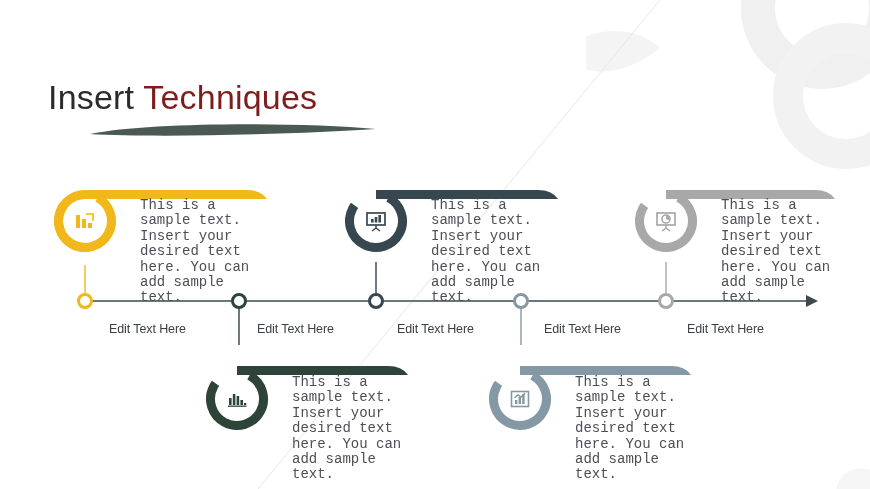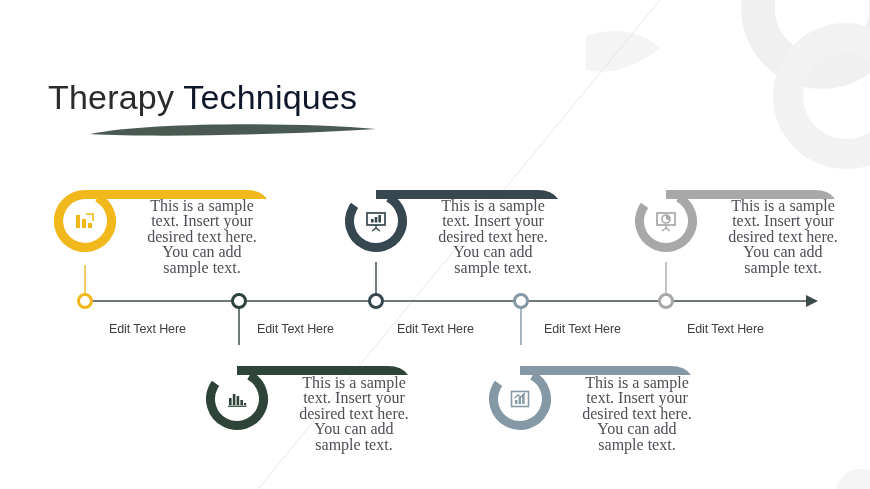--- a/index.html
+++ b/index.html
@@ -12,29 +12,29 @@
   #stage{position:absolute;inset:0;width:870px;height:489px;overflow:hidden;}
 
   
   .bg-layer{position:absolute;inset:0;pointer-events:none;}
 
   
   .title-wrap{position:absolute;left:48px;top:78px;}
   .title-line{font-size:34px;font-weight:400;letter-spacing:.2px;white-space:nowrap;
               font-family:"Liberation Sans", sans-serif;}
   .t-dark{color:#2b2b2b;}
-  .t-gold{color:#0f172a;}
+  .t-gold{color:#7f1d1d;}
   .title-swoosh{position:absolute;left:40px;top:42px;}
 
   
   .item{position:absolute;}
   .item .ring{position:absolute;left:0;top:0;}
   .item .icon{position:absolute;display:flex;align-items:center;justify-content:center;}
-  .item .body{position:absolute;font-size:16px;line-height:15.4px;color:#4c5055;
-              width:124px;font-family:Liberation Serif, serif;text-align:center;}
+  .item .body{position:absolute;font-size:14px;line-height:15.4px;color:#4c5055;
+              width:124px;font-family:Liberation Mono, monospace;}
 
   
   .axis-layer{position:absolute;left:0;top:0;}
   .tl-label{position:absolute;font-size:12.5px;font-weight:normal;color:#3c4043;
             white-space:nowrap;letter-spacing:-0.1px;
             font-family:"Liberation Sans", sans-serif;}
 </style>
 </head>
 <body>
 
@@ -55,21 +55,21 @@
       <path d="M586,36 q44,-14 74,12 q-38,30 -74,22 z" fill="#f4f4f4"></path>
 
       <line x1="660" y1="0" x2="258" y2="489" stroke="#e6e6e6" stroke-width="1"></line>
 
       <path d="M870,470 q-26,-6 -34,19 l34,0 z" fill="#f5f5f5"></path>
     </g>
   </svg>
 
   <div class="title-wrap">
     <div class="title-line">
-      <span class="t-dark">Therapy</span><span> </span><span class="t-gold">Techniques</span>
+      <span class="t-dark">Insert</span><span> </span><span class="t-gold">Techniques</span>
     </div>
     <svg class="title-swoosh" width="300" height="22" viewBox="0 0 300 22">
       <path d="M2,14 C60,2 210,2 288,9 C214,14 72,18 2,14 Z" fill="#4a5a52"></path>
     </svg>
   </div>
 
   <svg class="axis-layer" width="870" height="489" viewBox="0 0 870 489">
 
     <line x1="85" y1="301" x2="810" y2="301" stroke="#3C4A4A" stroke-width="1.6"></line>
 

